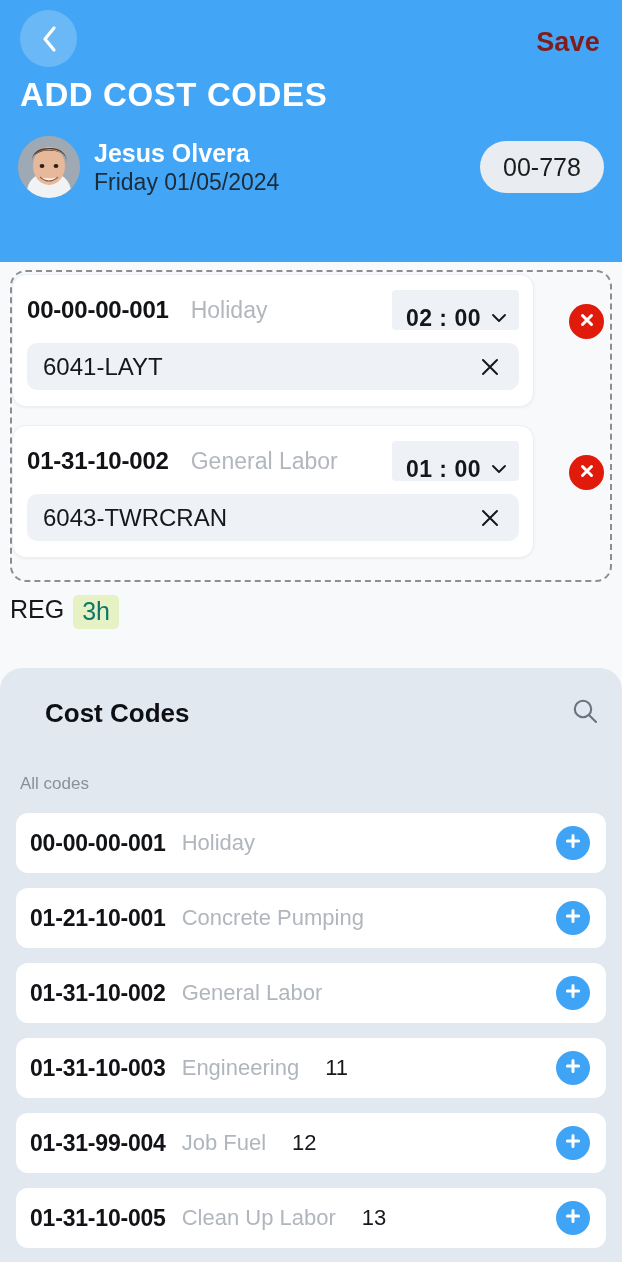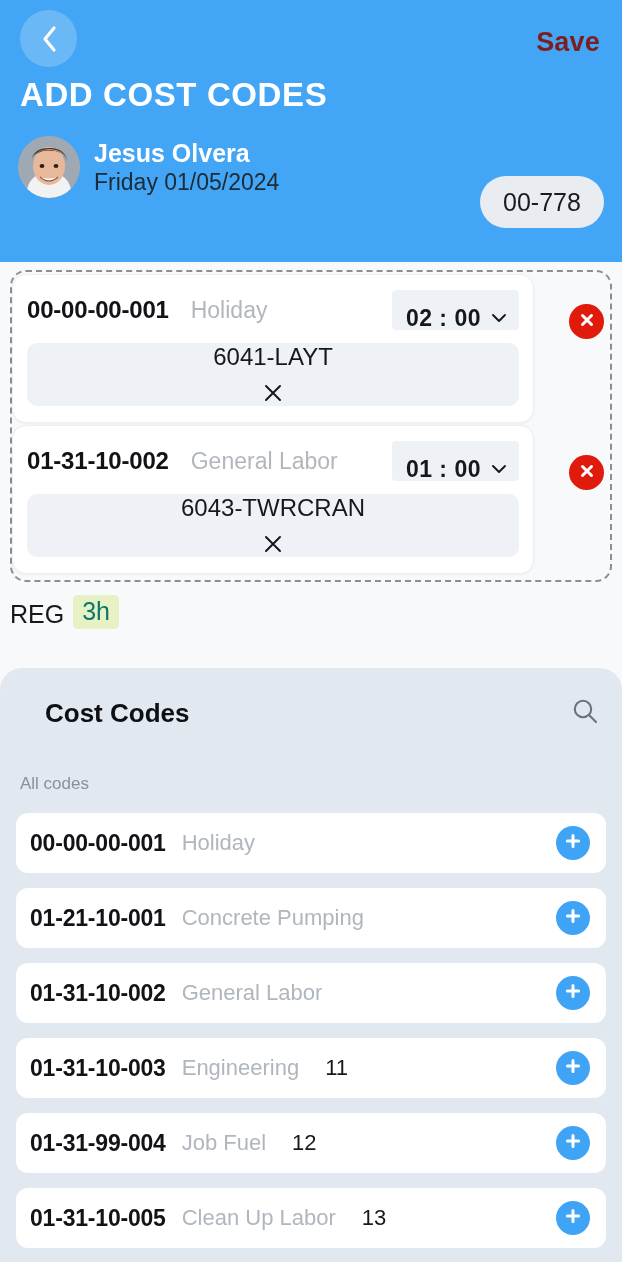--- a/index.html
+++ b/index.html
@@ -96,21 +96,20 @@
     height: 52px;
     border-radius: 26px;
     background: #e9edf2;
     color: #1b1b1b;
     font-size: 25px;
     display: flex;
     align-items: center;
     justify-content: center;
     padding: 0 18px;
     cursor: pointer;
-    margin-top: 35px;
   }
 
   
   .entries-wrap {
     position: absolute;
     left: 0;
     top: 262px;
     width: 622px;
     height: 406px;
     background: #f7f9fb;
@@ -163,27 +162,26 @@
     padding: 16px 12px 0 14px;
     display: flex;
     align-items: center;
     gap: 10px;
     cursor: pointer;
   }
   .time-chip .t { font-size: 23px; font-weight: bold; color: #15171b; letter-spacing: 0.5px; }
   .chev { display: block; }
   .sub-field {
     margin-top: 12px;
-    height: 63px;
+    height: 47px;
     background: #eef1f6;
     border-radius: 10px;
     display: flex;
     align-items: center;
     padding: 0 16px 0 16px;
-    flex-direction: column;
   }
   .sub-field-text {
     flex: 1 1 auto;
     font-size: 24px;
     color: #16181c;
   }
   .x-clear {
     flex: 0 0 auto;
     cursor: pointer;
     display: flex;
@@ -205,21 +203,21 @@
     cursor: pointer;
   }
   .del-btn.d0 { top: 42px; }
   .del-btn.d1 { top: 193px; }
 
   .reg-row {
     position: absolute;
     left: 10px;
     top: 333px;
     display: flex;
-    align-items: flex-end;
+    align-items: flex-start;
     gap: 9px;
   }
   .reg-label { font-size: 25px; color: #16181c; }
   .reg-hours {
     font-size: 25px;
     color: #0f766e;
     background: #e6f2c4;
     border-radius: 5px;
     padding: 2px 9px 3px 9px;
   }

